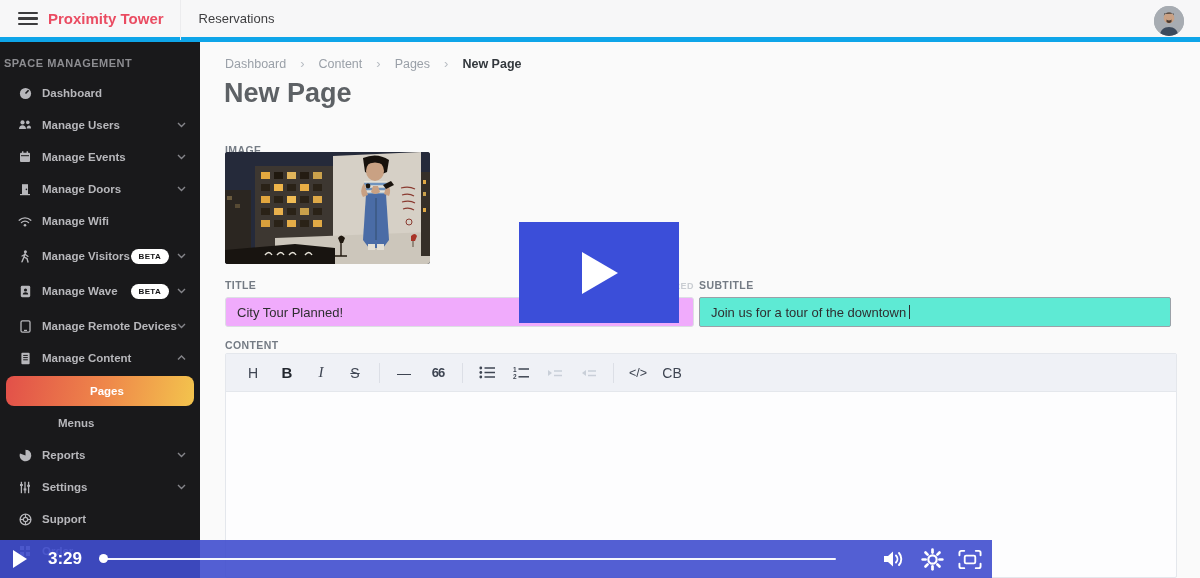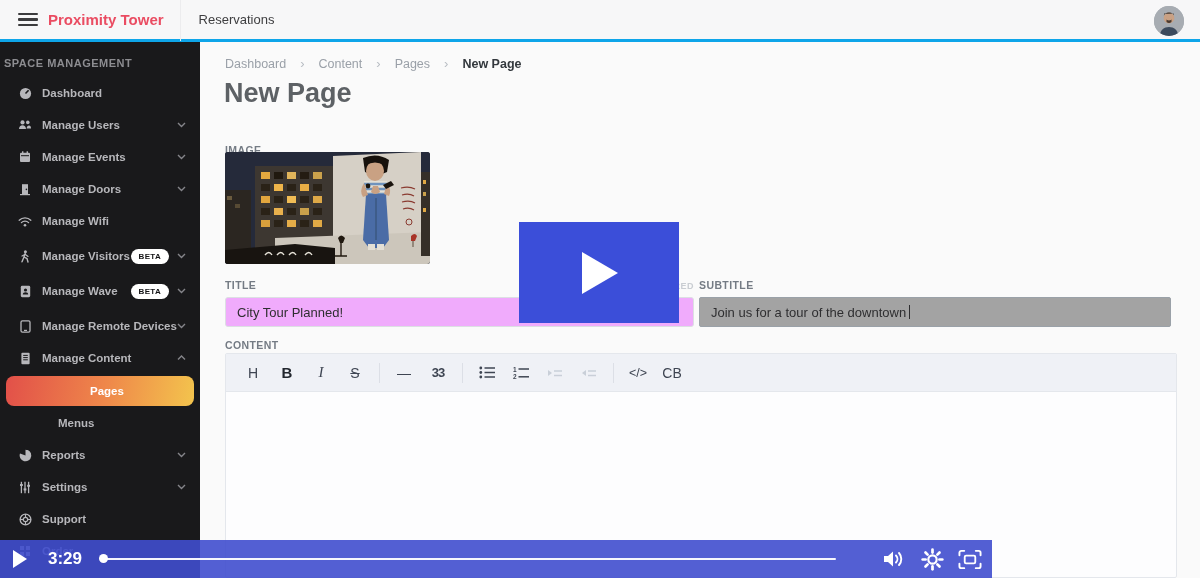--- a/index.html
+++ b/index.html
@@ -2,21 +2,21 @@
 <html><head>
 <meta charset="utf-8">
 <style>
   * { margin:0; padding:0; box-sizing:border-box; }
   html,body { width:1200px; height:578px; }
   body { position:relative; overflow:hidden; background:#fafafa;
          font-family:"Liberation Sans", sans-serif; }
 
   
   .topbar { position:absolute; top:0; left:0; width:1200px; height:42px;
-            background:#f7f7f8; border-bottom:3px solid #0ea5e9; z-index:3;
+            background:#f7f7f8; border-bottom:5px solid #0ea5e9; z-index:3;
             display:flex; align-items:center; }
   .hamburger { width:20px; height:14px; margin-left:18px; display:flex;
                flex-direction:column; justify-content:space-between; cursor:pointer; }
   .hamburger span { display:block; height:2.4px; background:#3c3c3e; border-radius:1px; }
   .brand { margin-left:10px; font-size:15px; font-weight:700; color:#ea4c62; }
   .topbar-sep { width:1px; height:42px; background:#ececee; margin-left:16px; }
   .topnav-item { margin-left:18px; font-size:13px; color:#3e3e40; }
   .avatar { position:absolute; right:16px; top:6px; width:30px; height:30px;
             border-radius:50%; overflow:hidden; background:#a7acb2; }
 
@@ -57,21 +57,21 @@
   .fields-row { position:absolute; top:237px; left:25px; width:952px; display:flex; gap:5px; }
   .fcol { display:flex; flex-direction:column; }
   .fcol-title { width:469px; }
   .fcol-sub { width:472px; }
   .label-line { display:flex; justify-content:space-between; align-items:baseline;
                 margin-bottom:6px; }
   .required { font-size:9px; font-weight:700; letter-spacing:.5px; color:#c9cdd2; }
   .txt-input { height:30px; width:100%; background:#f0abfc; border:1px solid #dcdfe3;
                border-radius:3px; font-size:13px; color:#2e2e30; padding:0 11px;
                font-family:"Liberation Sans", sans-serif; display:flex; align-items:center; }
-  .txt-input.focused { border:1px solid #9aa1a8; border-radius:2px; background:#a3a3a3; }
+  .txt-input.focused { border:1px solid #9aa1a8; border-radius:2px; background:#5eead4; }
   .caret { display:inline-block; width:1px; height:14px; background:#2e2e30;
            margin-left:3px; vertical-align:middle; }
   .content-label { position:absolute; top:297px; left:25px; }
   .editor { position:absolute; top:311px; left:25px; width:952px; height:225px;
             border:1px solid #e4e7ec; border-radius:2px; background:#fdfdfe; }
   .editor-toolbar { height:38px; background:#eff1f6; border-bottom:1px solid #e4e7ec;
                     display:flex; align-items:center; padding-left:10px; }
   .tbtn { min-width:24px; height:26px; margin:0 5px; display:flex; align-items:center;
           justify-content:center; color:#3e4552; font-size:14px; cursor:pointer;
           background:none; border:none; font-family:"Liberation Sans", sans-serif; }
@@ -434,21 +434,21 @@
   <div class="field-label content-label">CONTENT</div>
 
   <div class="editor">
     <div class="editor-toolbar">
       <button class="tbtn">H</button>
       <button class="tbtn b">B</button>
       <button class="tbtn i">I</button>
       <button class="tbtn s">S</button>
       <span class="tb-sep"></span>
       <button class="tbtn">—</button>
-      <button class="tbtn q">33</button>
+      <button class="tbtn q">66</button>
       <span class="tb-sep"></span>
       <button class="tbtn">
         <svg width="17" height="13" viewBox="0 0 17 13">
             <circle cx="1.8" cy="2" r="1.4" fill="#3e4552"></circle>
             <circle cx="1.8" cy="6.5" r="1.4" fill="#3e4552"></circle>
             <circle cx="1.8" cy="11" r="1.4" fill="#3e4552"></circle>
             <line x1="5.5" y1="2" x2="16" y2="2" stroke="#3e4552" stroke-width="1.5"></line>
             <line x1="5.5" y1="6.5" x2="16" y2="6.5" stroke="#3e4552" stroke-width="1.5"></line>
             <line x1="5.5" y1="11" x2="16" y2="11" stroke="#3e4552" stroke-width="1.5"></line>
           </svg>

